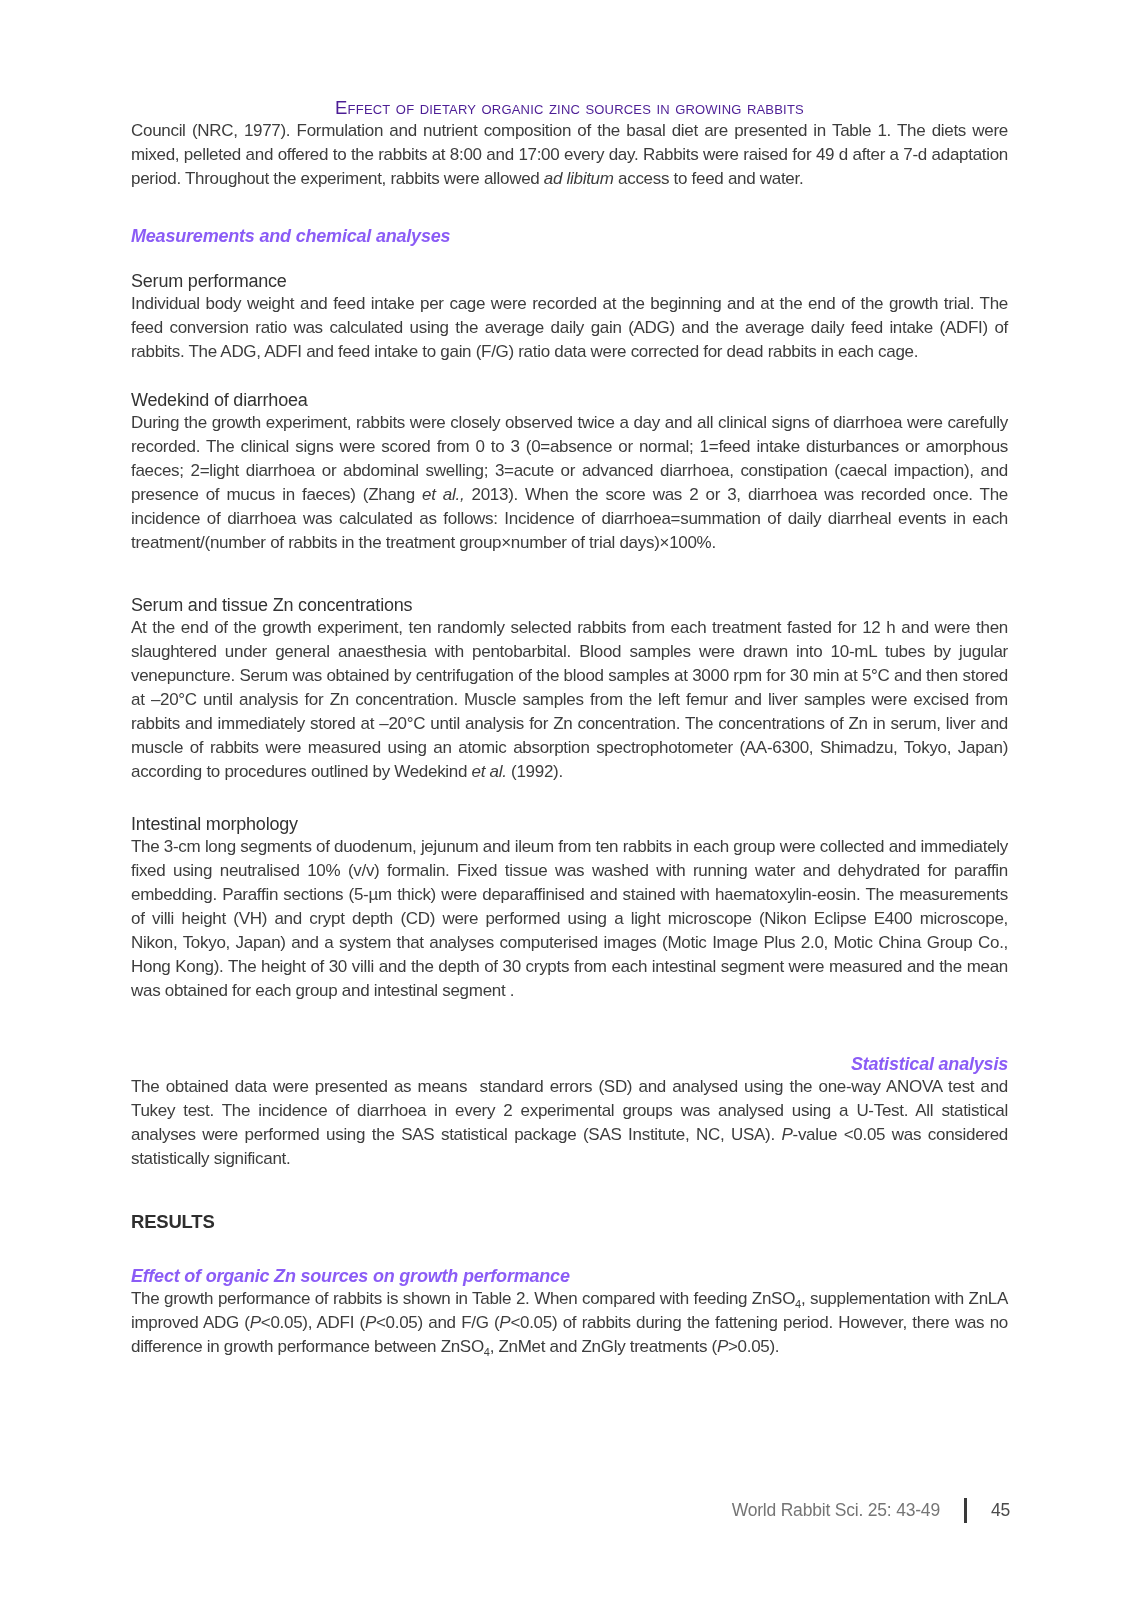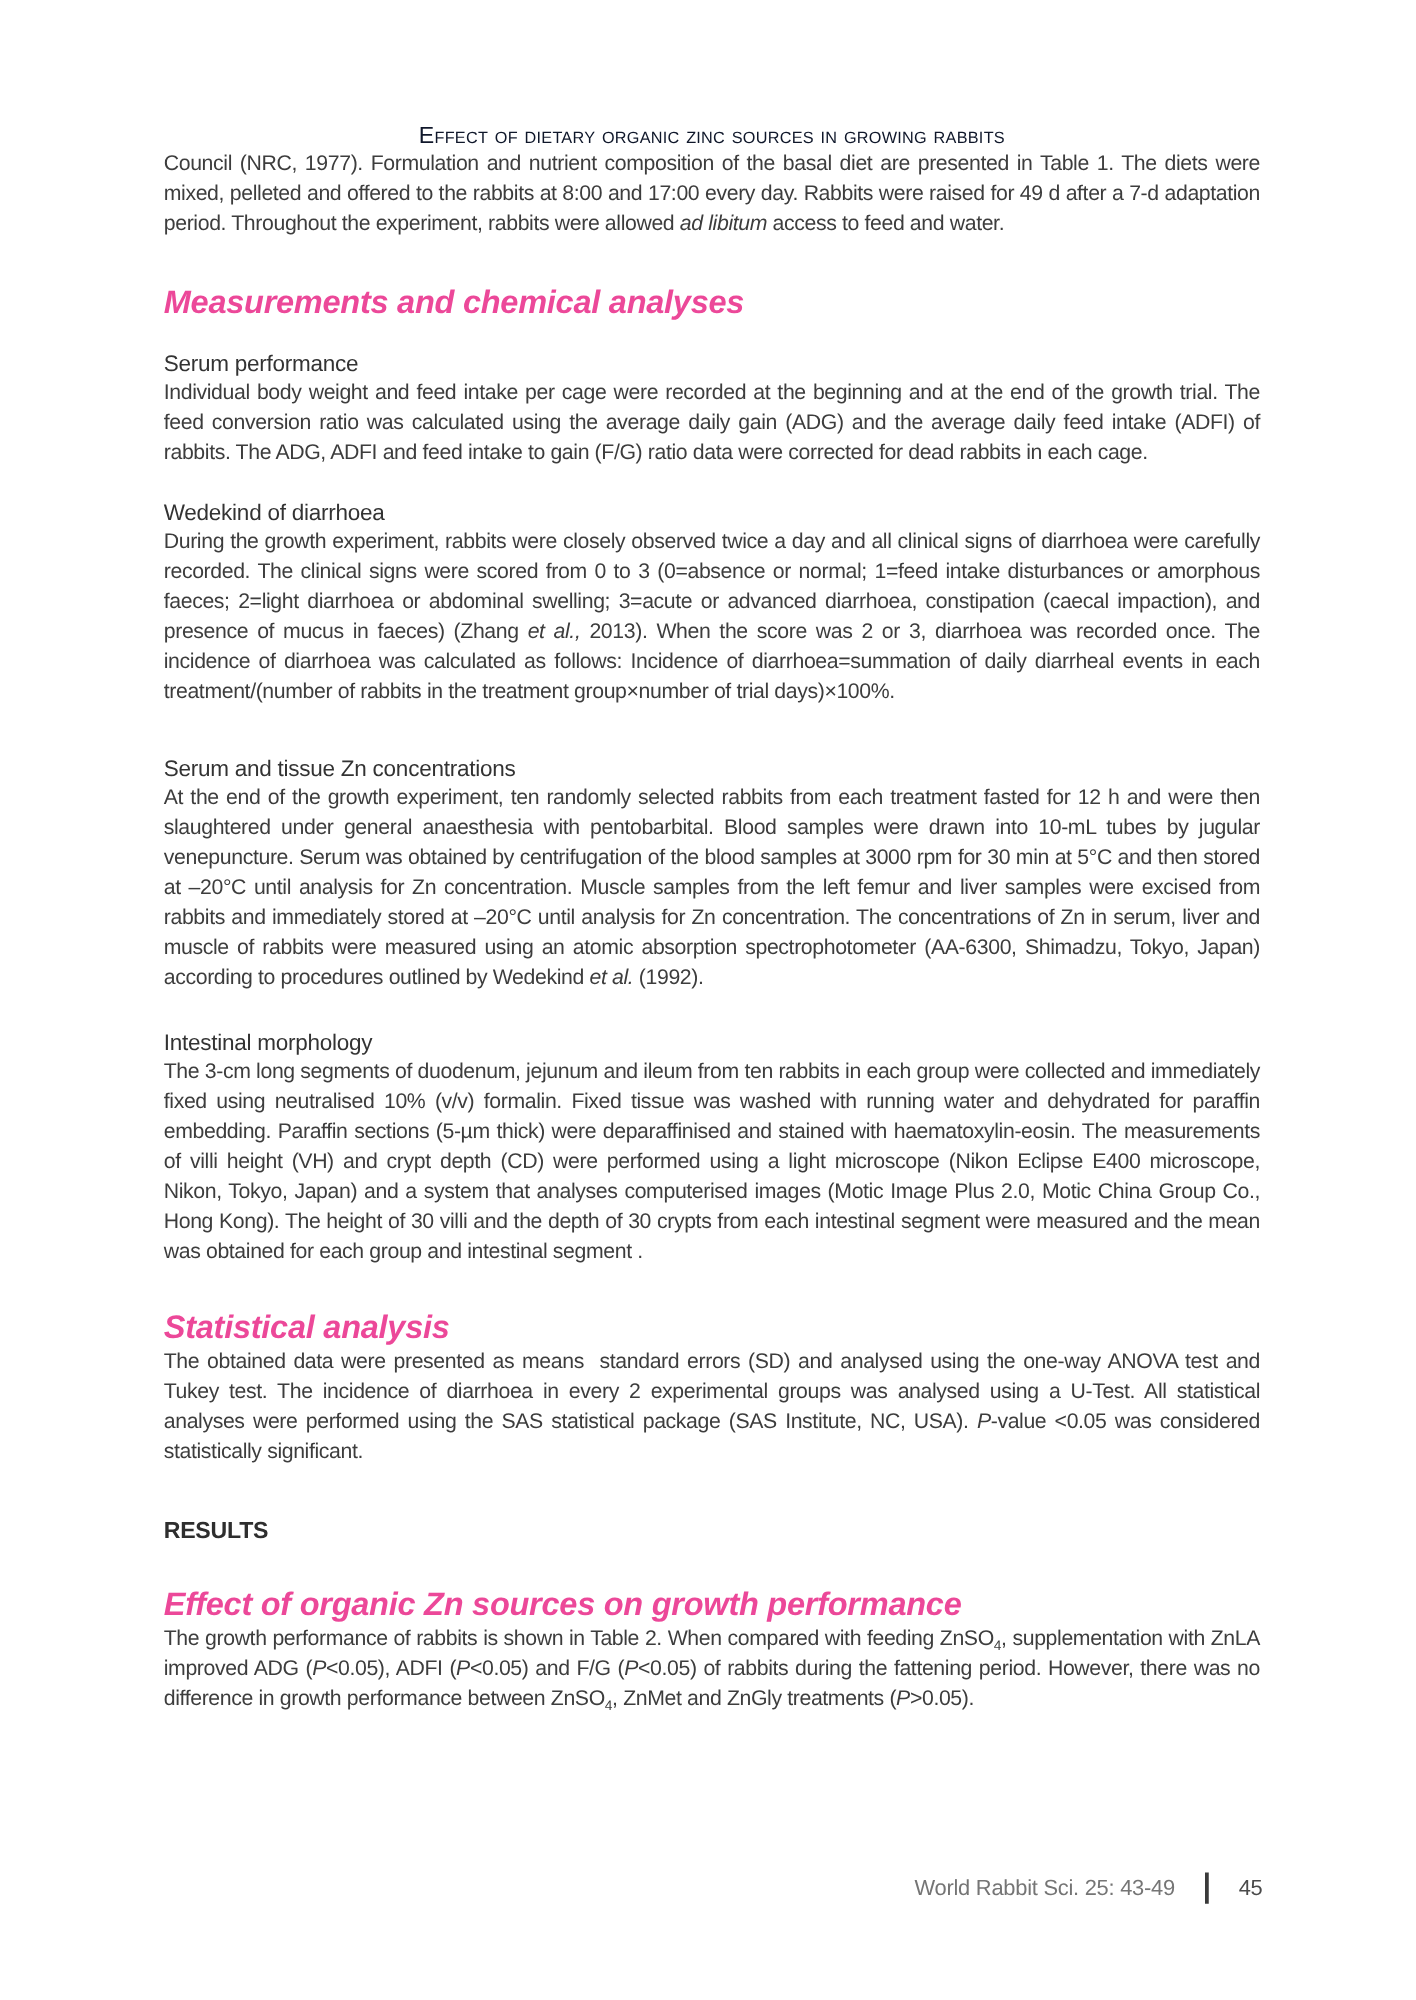--- a/index.html
+++ b/index.html
@@ -17,57 +17,57 @@
     left: 131px;
     top: 0;
     width: 877px;
   }
   .running-head {
     margin: 97px 0 0 0;
     text-align: center;
     font-variant: small-caps;
     font-size: 18.5px;
     letter-spacing: 0.2px;
-    color: #0f172a;
+    color: #4c1d95;
   }
   p.body {
     margin: 0;
     font-size: 17px;
     line-height: 24px;
     text-align: justify;
     letter-spacing: -0.3px;
     color: #3d3d3d;
   }
   p.body sub { font-size: 11px; line-height: 0; }
   .p-intro        { margin-top: 44px; }
   .h1 {
     margin: 0;
-    font-size: 26px;
+    font-size: 18px;
     font-weight: bold;
     font-style: italic;
-    color: #ec4899;
+    color: #8b5cf6;
     letter-spacing: -0.2px;
   }
   .h2 {
     margin: 0;
     font-size: 18px;
     font-weight: normal;
     color: #333333;
     letter-spacing: -0.2px;
   }
   .h-measurements { margin-top: 35px; }
   .h-growth       { margin-top: 24px; }
   .p-growth       { margin-top: 13px; }
   .h-diarrhoea    { margin-top: 26px; }
   .p-diarrhoea    { margin-top: 13px; }
   .h-serum        { margin-top: 40px; }
   .p-serum        { margin-top: 13px; }
   .h-intestinal   { margin-top: 30px; }
   .p-intestinal   { margin-top: 13px; }
-  .h-statistical  { margin-top: 33px; }
+  .h-statistical  { margin-top: 51px; text-align: right; }
   .p-statistical  { margin-top: 16px; }
   .results-title {
     margin: 40px 0 0 0;
     text-align: left;
     font-size: 18.5px;
     font-weight: bold;
     color: #2e2e2e;
     letter-spacing: -0.2px;
   }
   .h-effect       { margin-top: 33px; }

